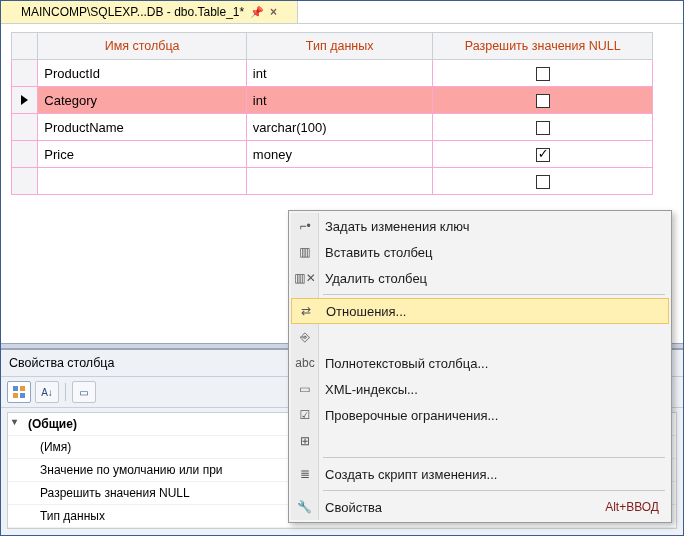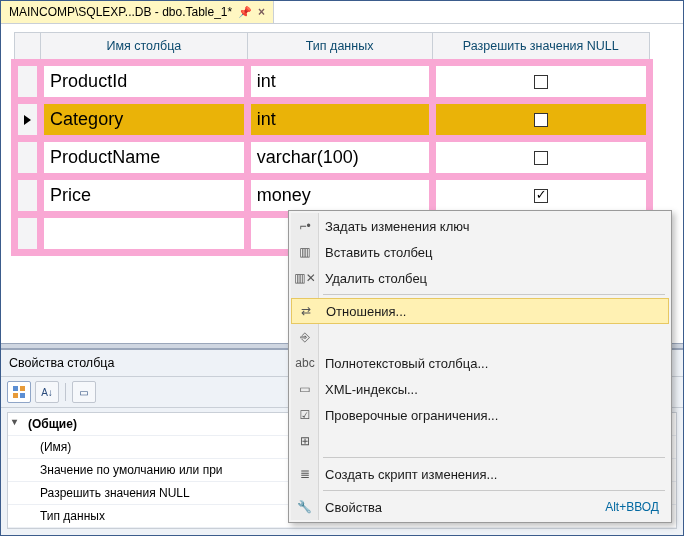--- a/index.html
+++ b/index.html
@@ -25,21 +25,21 @@
   .tabbar {
     height: 23px;
     background: #fff;
     border-bottom: 1px solid #c9cfd7;
     display: flex;
     align-items: stretch;
   }
   .tab {
     background: #fff7c2;
     border-right: 1px solid #c9cfd7;
-    padding: 0 8px;
+    padding: 0 20px;
     display: flex;
     align-items: center;
     gap: 6px;
     font-size: 12px;
   }
   .tab .pin { color: #8a6f00; font-size: 11px; }
   .tab .close { color: #7a5c5c; font-weight: bold; cursor: pointer; }
   .grid-area {
     padding: 8px 10px 0 10px;
     background: #fff;
@@ -48,40 +48,40 @@
     border-collapse: collapse;
     width: calc(100% - 20px);
     table-layout: fixed;
   }
   table.cols th {
     background: #f4f4f6;
     border: 1px solid #c9cfd7;
     font-weight: 400;
     padding: 6px 4px;
     font-size: 12.5px;
-    color: #0c4a6e;
+    color: #c2410c;
   }
   table.cols td {
-    border: 7px solid #f9a8d4;
+    border: 1px solid #f9a8d4;
     padding: 5px 6px;
-    font-size: 18px;
+    font-size: 13px;
     height: 27px;
     vertical-align: middle;
   }
   col.rowhdr { width: 24px; }
   col.c1 { width: 190px; }
   col.c2 { width: 170px; }
   col.c3 { width: 200px; }
   td.rowhdr, th.rowhdr {
     background: #f4f4f6;
     border: 1px solid #c9cfd7;
     text-align: center;
     padding: 0;
   }
-  tr.sel td { background: #eab308; }
+  tr.sel td { background: #fca5a5; }
   tr.sel td.rowhdr { background: #f4f4f6; }
   .rowhdr .arrow {
     display: inline-block;
     width: 0; height: 0;
     border-top: 5px solid transparent;
     border-bottom: 5px solid transparent;
     border-left: 7px solid #000;
   }
   .center { text-align: center; }
   .chk {
@@ -204,21 +204,21 @@
     left: 5px;
     width: 18px; height: 18px;
     display: inline-flex;
     align-items: center;
     justify-content: center;
     font-size: 12px;
     color: #555;
   }
   .mi .shortcut {
     margin-left: auto;
-    color: #0369a1;
+    color: #7f1d1d;
     font-size: 12px;
   }
   .msep {
     height: 1px;
     background: #c9c9c9;
     margin: 3px 4px 3px 32px;
     position: relative;
   }
   svg { display: block; }
 </style>

